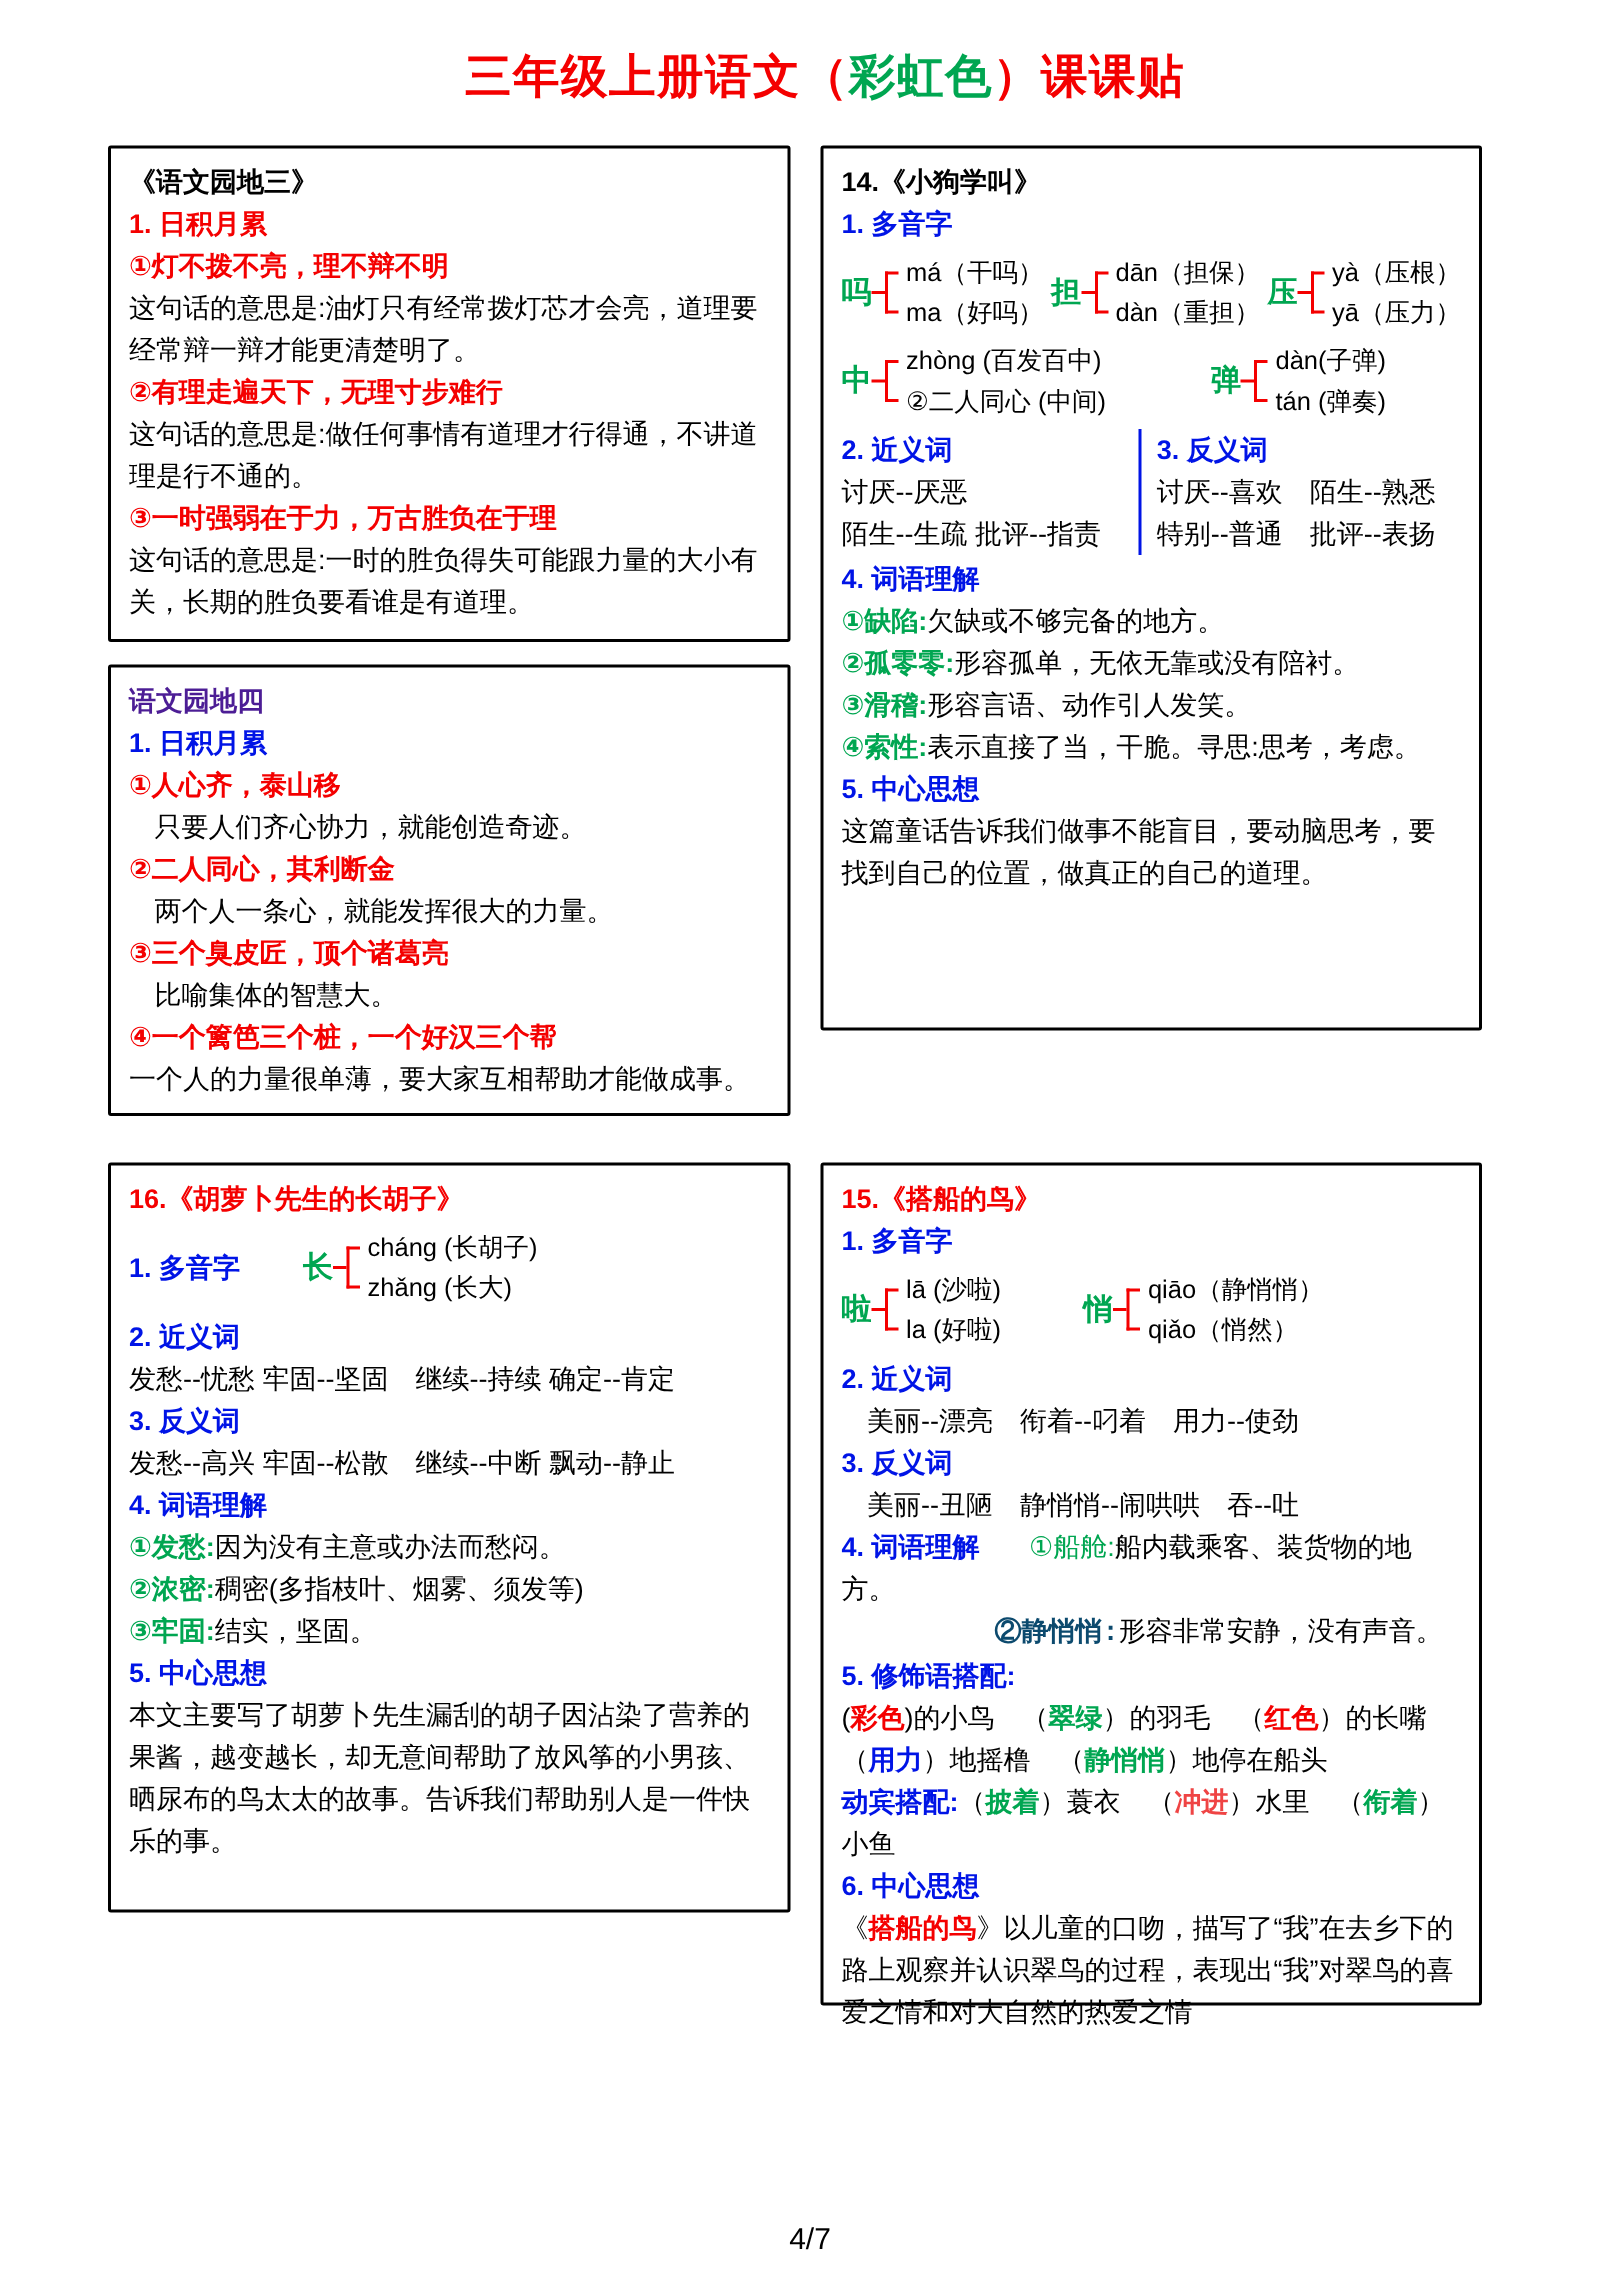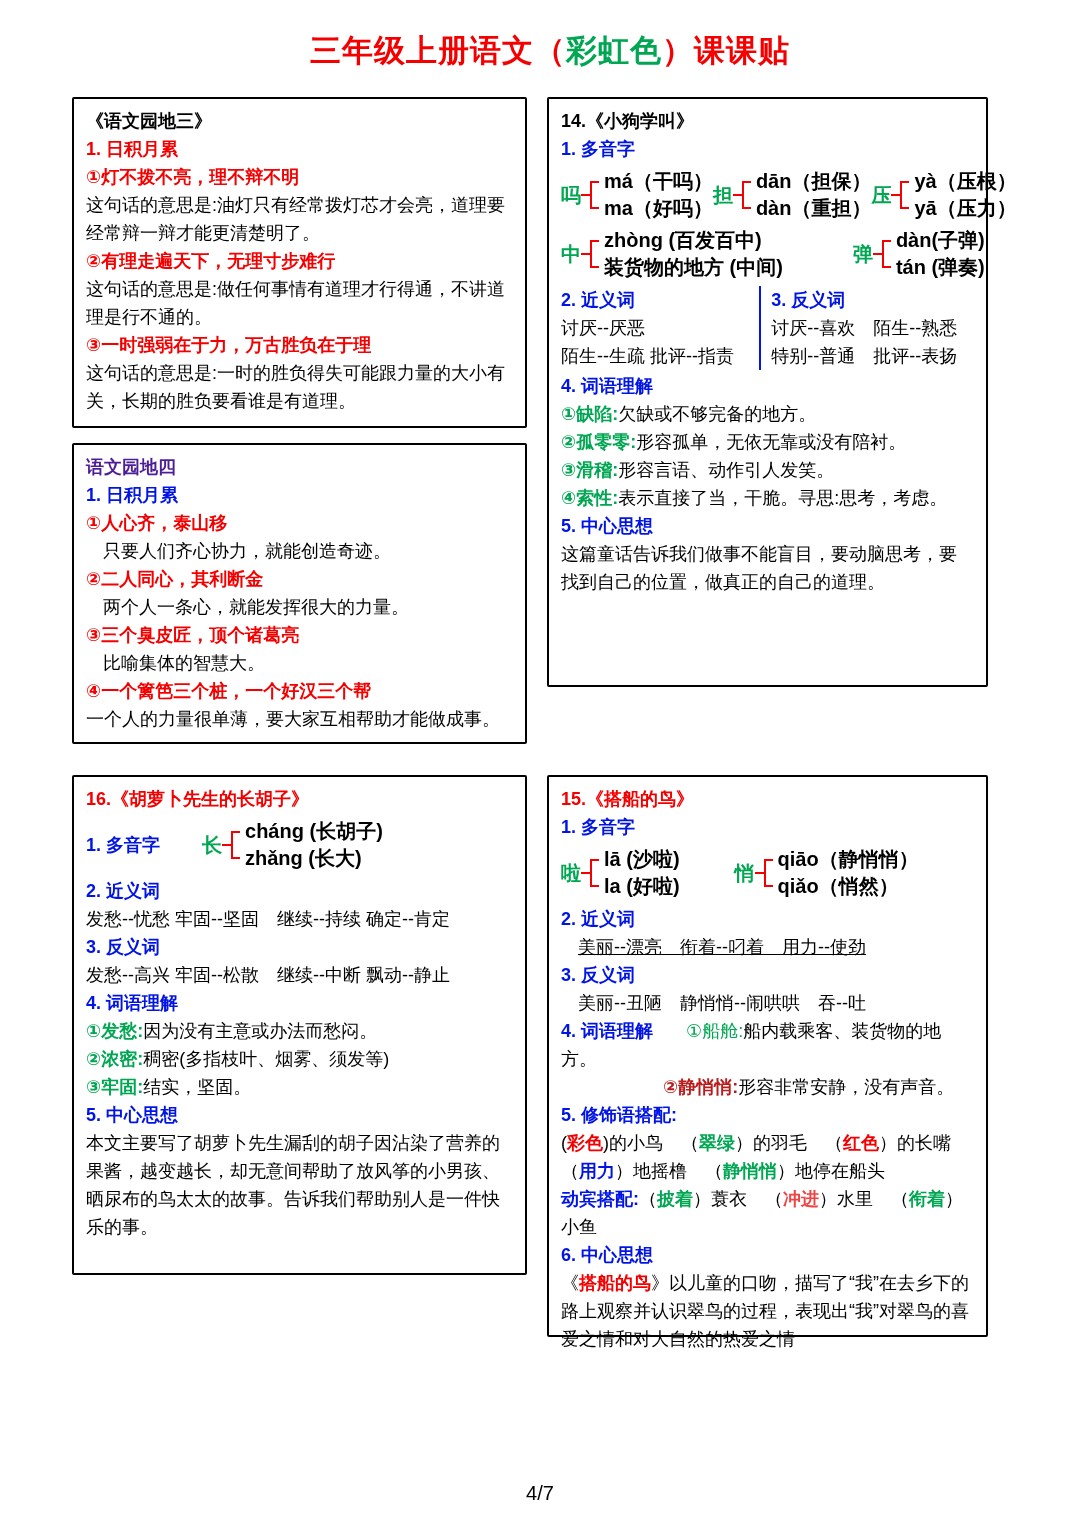--- a/index.html
+++ b/index.html
@@ -16,21 +16,21 @@
   .line{min-height:28px;white-space:nowrap}
   .para{word-break:break-all}
   .forkrow{display:flex;align-items:center;margin:5px 0}
   .forkrow.sb{justify-content:space-between}
   .fork-prefix{margin-right:42px;white-space:nowrap}
   .fork{display:flex;align-items:center}
   .fork-char{font-size:20px;font-weight:bold}
   .fork-stub{width:9px;height:0;border-top:2px solid var(--red,#f00)}
   .fork-bracket{width:9px;align-self:stretch;border:2px solid var(--red,#f00);border-right:none;margin:13px 0}
   .fork-col{display:flex;flex-direction:column}
-  .fork-line{height:27px;line-height:27px;padding-left:5px;font-weight:bold;font-size:20px;white-space:nowrap}
+  .fork-line{height:27px;line-height:27px;padding-left:5px;font-weight:normal;font-size:17px;white-space:nowrap}
   .cols{display:flex;margin:2px 0}
   .cols .col{width:48%}
   .cols .col:last-child{width:auto;flex:1;padding-left:10px}
   .col-divider{border-left:2px solid var(--blue,#00f)}
   .footer{position:absolute;bottom:22px;left:0;width:100%;text-align:center;font-size:20px}
 </style>
 </head>
 <body>
 
 <div class="page">
@@ -78,21 +78,21 @@
             </div>
           </div>
         </div>
         <div class="forkrow" style="column-gap: 70px;">
           <div class="fork">
             <span class="fork-char" style="color: rgb(0, 166, 81);">中</span>
             <span class="fork-stub"></span>
             <span class="fork-bracket"></span>
             <div class="fork-col">
               <div class="fork-line">zhòng (百发百中)</div>
-              <div class="fork-line">装货物的地方 (中间)</div>
+              <div class="fork-line">②二人同心 (中间)</div>
             </div>
           </div>
           <div class="fork">
             <span class="fork-char" style="color: rgb(0, 166, 81);">弹</span>
             <span class="fork-stub"></span>
             <span class="fork-bracket"></span>
             <div class="fork-col">
               <div class="fork-line">dàn(子弹)</div>
               <div class="fork-line">tán (弹奏)</div>
             </div>
@@ -173,25 +173,25 @@
             <span class="fork-char" style="color: rgb(0, 166, 81);">悄</span>
             <span class="fork-stub"></span>
             <span class="fork-bracket"></span>
             <div class="fork-col">
               <div class="fork-line">qiāo（静悄悄）</div>
               <div class="fork-line">qiǎo（悄然）</div>
             </div>
           </div>
         </div>
         <div class="line"><span style="color: rgb(0, 20, 230); font-weight: bold;">2. 近义词</span></div>
-        <div class="para" style="padding-left: 17px; text-decoration: underline;"><span>美丽--漂亮　衔着--叼着　用力--使劲</span></div>
+        <div class="para" style="padding-left: 17px;"><span>美丽--漂亮　衔着--叼着　用力--使劲</span></div>
         <div class="line"><span style="color: rgb(0, 20, 230); font-weight: bold;">3. 反义词</span></div>
         <div class="para" style="padding-left: 17px;"><span>美丽--丑陋　静悄悄--闹哄哄　吞--吐</span></div>
         <div class="para"><span style="color: rgb(0, 20, 230); font-weight: bold;">4. 词语理解</span><span style="color: rgb(0, 166, 81); font-weight: normal; margin-left: 33px;">①船舱:</span><span>船内载乘客、装货物的地方。</span></div>
-        <div class="para" style="padding-left: 102px;"><span style="color: #b91c1c; font-weight: bold;">②静悄悄:</span><span>形容非常安静，没有声音。</span></div>
+        <div class="para" style="padding-left: 102px;"><span style="color: #0c4a6e; font-weight: bold; font-family: Liberation Mono, monospace;">②静悄悄:</span><span>形容非常安静，没有声音。</span></div>
         <div class="line"><span style="color: rgb(0, 20, 230); font-weight: bold;">5. 修饰语搭配:</span></div>
         <div class="para"><span>(</span><span style="color: rgb(244, 0, 0); font-weight: bold;">彩色</span><span>)的小鸟　（</span><span style="color: rgb(0, 166, 81); font-weight: bold;">翠绿</span><span>）的羽毛　（</span><span style="color: rgb(244, 0, 0); font-weight: bold;">红色</span><span>）的长嘴</span></div>
         <div class="para"><span>（</span><span style="color: rgb(0, 20, 230); font-weight: bold;">用力</span><span>）地摇橹　（</span><span style="color: rgb(0, 166, 81); font-weight: bold;">静悄悄</span><span>）地停在船头</span></div>
         <div class="para"><span style="color: rgb(0, 20, 230); font-weight: bold; margin-top: 37px;">动宾搭配:</span><span>（</span><span style="color: rgb(0, 166, 81); font-weight: bold;">披着</span><span>）蓑衣　（</span><span style="color: #ef4444; font-weight: bold; margin-top: 12px;">冲进</span><span>）水里　（</span><span style="color: rgb(0, 166, 81); font-weight: bold;">衔着</span><span>）小鱼</span></div>
         <div class="line"><span style="color: rgb(0, 20, 230); font-weight: bold;">6. 中心思想</span></div>
         <div class="para"><span>《</span><span style="color: rgb(244, 0, 0); font-weight: bold;">搭船的鸟</span><span>》以儿童的口吻，描写了“我”在去乡下的路上观察并认识翠鸟的过程，表现出“我”对翠鸟的喜爱之情和对大自然的热爱之情</span></div>
       </div>
   </div>
   <div class="footer">4/7</div>
 </div>

